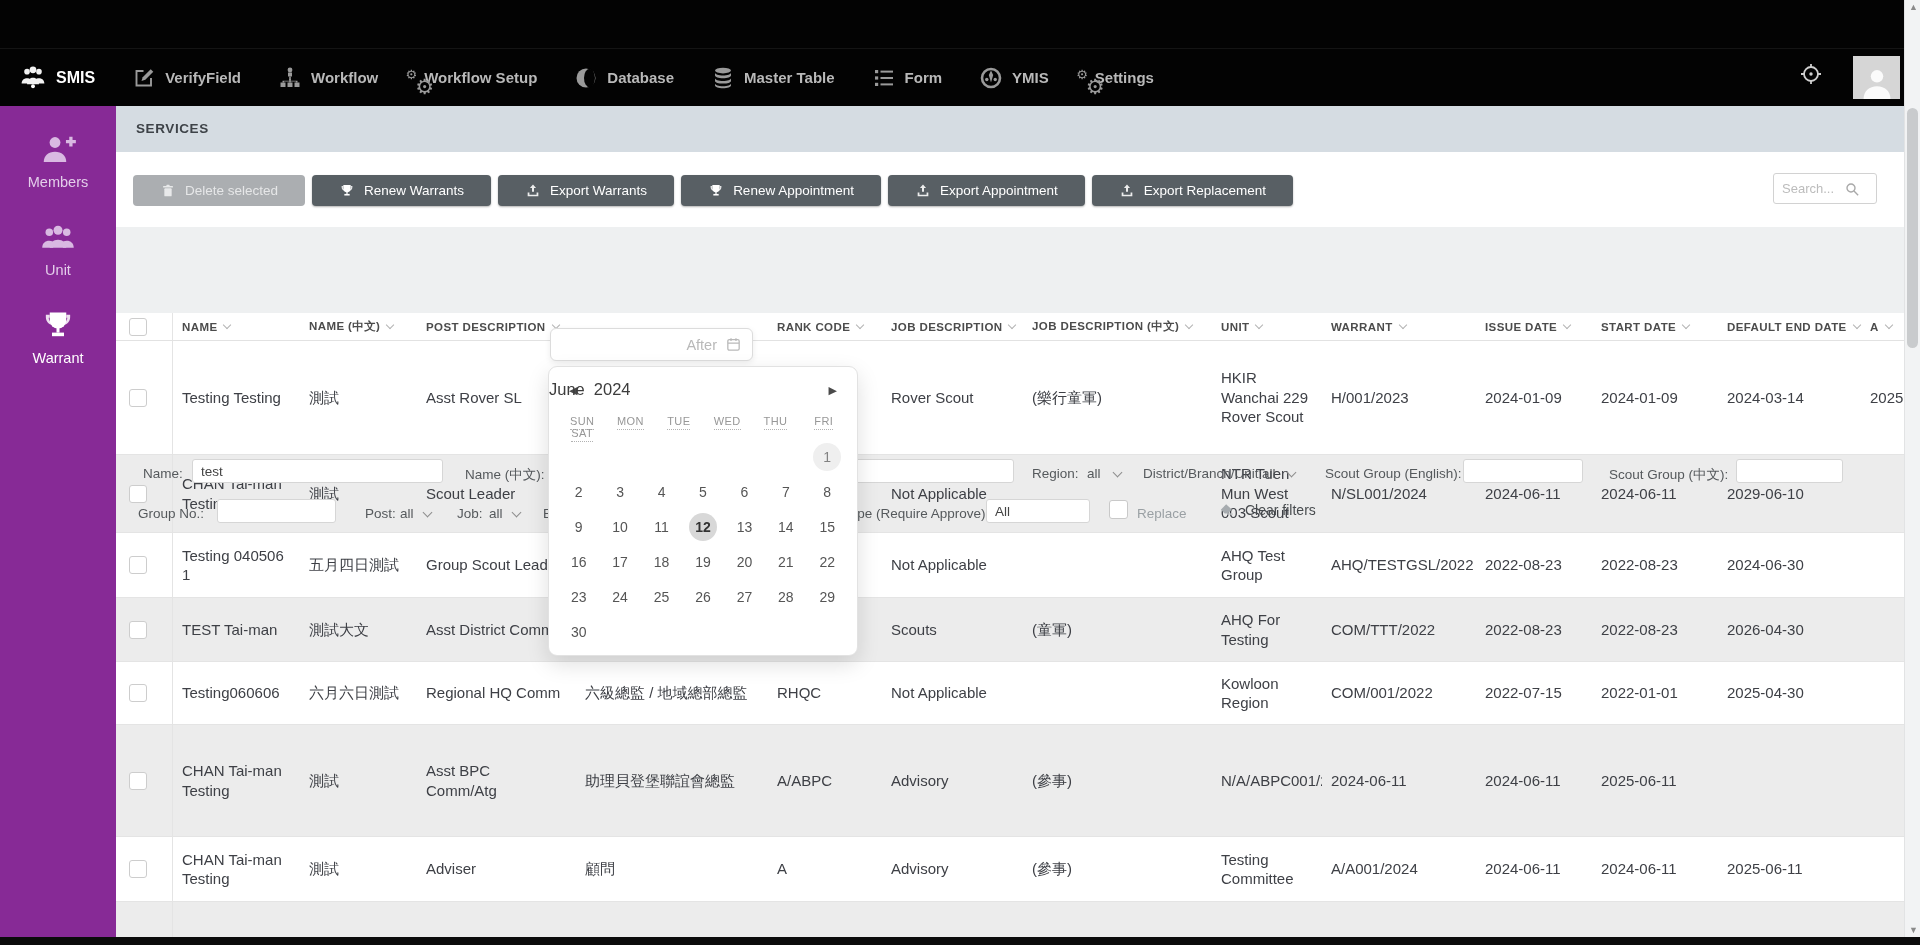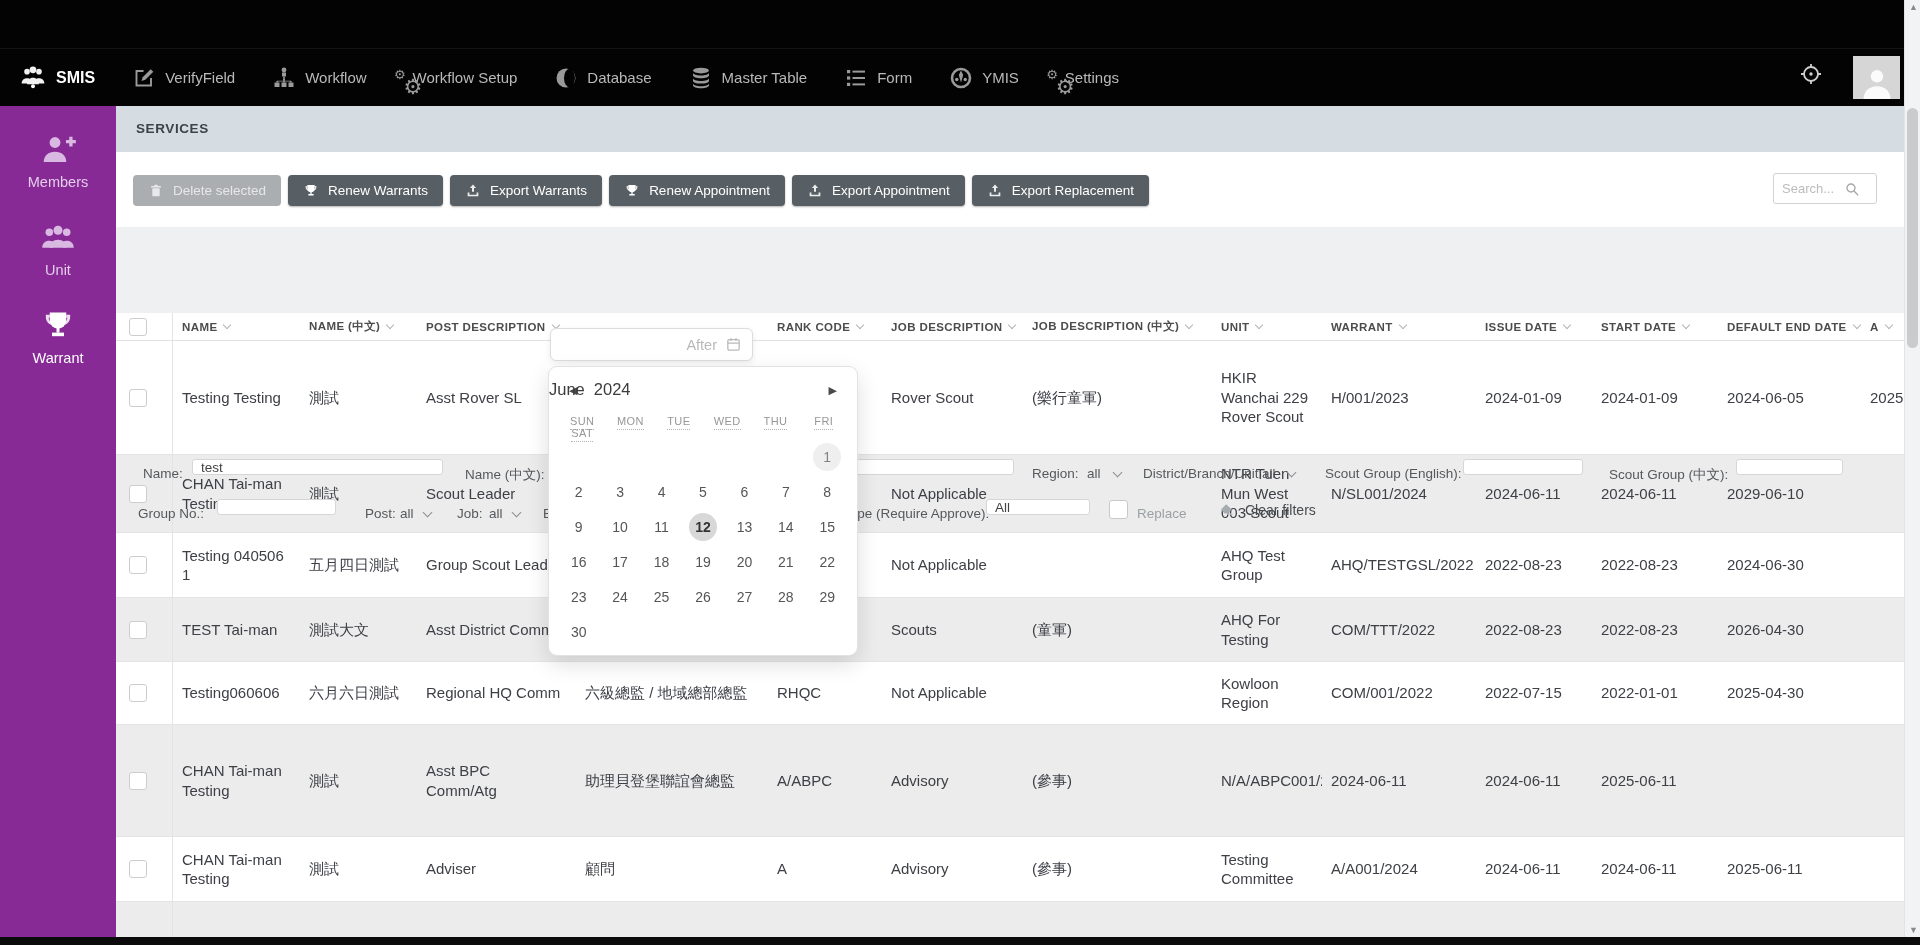--- a/index.html
+++ b/index.html
@@ -4,21 +4,21 @@
 <style>
   * { box-sizing: border-box; margin: 0; padding: 0; }
   html,body { width:1920px; height:945px; overflow:hidden; background:#fff;
     font-family:"Liberation Sans","DejaVu Sans",sans-serif; position:relative; }
 
   
   .topnav { position:absolute; left:0; top:0; width:1920px; height:106px; background:#030303; z-index:50;padding-left:8px; }
   .navrow { position:absolute; left:0; top:48px; right:16px; height:58px; display:flex; align-items:center; border-top:1px solid #141414; }
   .brand { display:flex; align-items:center; gap:8px; margin-left:18px; color:#fff; font-size:16px; font-weight:bold; }
   .brand .icon svg { width:30px; height:26px; }
-  .nav-item { display:flex; align-items:center; gap:9px; margin-left:37px; color:#b9b9b9; font-size:15px; cursor:pointer; white-space:nowrap; }
+  .nav-item { display:flex; align-items:center; gap:9px; margin-left:37px; color:#b9b9b9; font-size:15px; cursor:pointer; white-space:nowrap;font-weight:bold; }
   .nav-item .icon svg { width:24px; height:24px; display:block; }
   .gearwrap { position:relative; width:26px; height:24px; color:#9a9a9a; }
   .gearwrap .g1 { position:absolute; left:0; top:-3px; font-size:21px; }
   .gearwrap .g2 { position:absolute; right:-2px; bottom:-4px; font-size:13px; }
   .crosshair { position:absolute; left:1799px; top:62px; width:24px; height:24px; cursor:pointer; }
   .avatar { position:absolute; left:1853px; top:56px; width:47px; height:43px; background:#d6d6d6; display:flex; align-items:flex-end; justify-content:center; overflow:hidden; cursor:pointer; }
   .avatar svg { width:34px; height:34px; }
 
   
   .sidebar { position:absolute; left:0; top:106px; width:116px; height:839px; background:#872a96; z-index:10; }
@@ -28,35 +28,35 @@
   .side-item.active { color:#ffffff; }
 
   
   .services { position:absolute; left:116px; top:106px; width:1788px; height:46px; background:#d5dce2;
     color:#3e4348; font-size:13.5px; font-weight:600; letter-spacing:.6px; line-height:46px; padding-left:20px; }
 
   
   .toolbar { position:absolute; left:116px; top:152px; width:1788px; height:75px; background:#fff; }
   .btn-row { position:absolute; left:17px; top:23px; display:flex; gap:7px; }
   .btn { height:31px; background:#585f64; color:#fff; border-radius:4px; display:flex; align-items:center; gap:9px;
-    padding:0 15px; font-size:13.5px; cursor:pointer; box-shadow:0 1px 2px rgba(0,0,0,.3); white-space:nowrap; }
+    padding:0 27px; font-size:13.5px; cursor:pointer; box-shadow:0 1px 2px rgba(0,0,0,.3); white-space:nowrap; }
   .btn .icon svg { width:16px; height:16px; display:block; }
   .btn.disabled { background:#abaeb1; color:#e6e7e8; box-shadow:none; cursor:default; }
   .search { position:absolute; left:1657px; top:21px; width:104px; height:31px; border:1px solid #d2d2d2; border-radius:3px;
     display:flex; align-items:center; padding:0 8px; background:#fff; }
   .search input { border:none; outline:none; width:62px; font-size:13px; color:#777; font-family:inherit; }
   .search input::placeholder { color:#bcbcbc; }
   .search .icon svg { width:16px; height:16px; display:block; }
 
   
   .filters { position:absolute; left:116px; top:227px; width:1788px; height:86px; background:#eef0f1; z-index:5; }
   .f-label { position:absolute; top:239px; white-space:nowrap; color:#55595c; font-size:13.5px; }
   .f-label.r2 { top:279px; }
   .f-light { color:#9aa0a4; }
-  .f-input { position:absolute; top:232px; height:16px; background:#fff; border:1px solid #d6d6d6; border-radius:3px;
+  .f-input { position:absolute; top:232px; height:24px; background:#fff; border:1px solid #d6d6d6; border-radius:3px;
     padding:0 8px; font-size:13.5px; color:#444; font-family:inherit; outline:none; }
   .f-input.r2 { top:272px; }
   .f-dd { position:absolute; top:239px; color:#55595c; font-size:13.5px; cursor:pointer; white-space:nowrap; }
   .f-dd.r2 { top:279px; }
   .chev { position:absolute; width:7px; height:7px; border-right:1.5px solid #8e8e8e; border-bottom:1.5px solid #8e8e8e;
     transform:rotate(45deg); top:242px; }
   .chev.r2 { top:282px; }
   .cb { position:absolute; top:273px; width:19px; height:19px; border-radius:3px; cursor:pointer; }
   .cb.on { background:#2ba3dc; color:#fff; font-size:13px; display:flex; align-items:center; justify-content:center; }
   .cb.off { background:#fff; border:1px solid #c9c9c9; }
@@ -429,21 +429,21 @@
         <div class="tcell">測試</div>
         <div class="tcell">Asst Rover SL</div>
         <div class="tcell"></div>
         <div class="tcell"></div>
         <div class="tcell">Rover Scout</div>
         <div class="tcell">(樂行童軍)</div>
         <div class="tcell">HKIR Wanchai 229 Rover Scout</div>
         <div class="tcell">H/001/2023</div>
         <div class="tcell">2024-01-09</div>
         <div class="tcell">2024-01-09</div>
-        <div class="tcell">2024-06-05</div>
+        <div class="tcell">2024-03-14</div>
         <div class="tcell">2025</div>
       </div>
       <div class="trow alt" style="height: 78px;">
         <div class="cbcell">
           <div class="rowcb"></div>
         </div>
         <div class="tcell">CHAN Tai-man Testing</div>
         <div class="tcell">測試</div>
         <div class="tcell">Scout Leader</div>
         <div class="tcell"></div>

